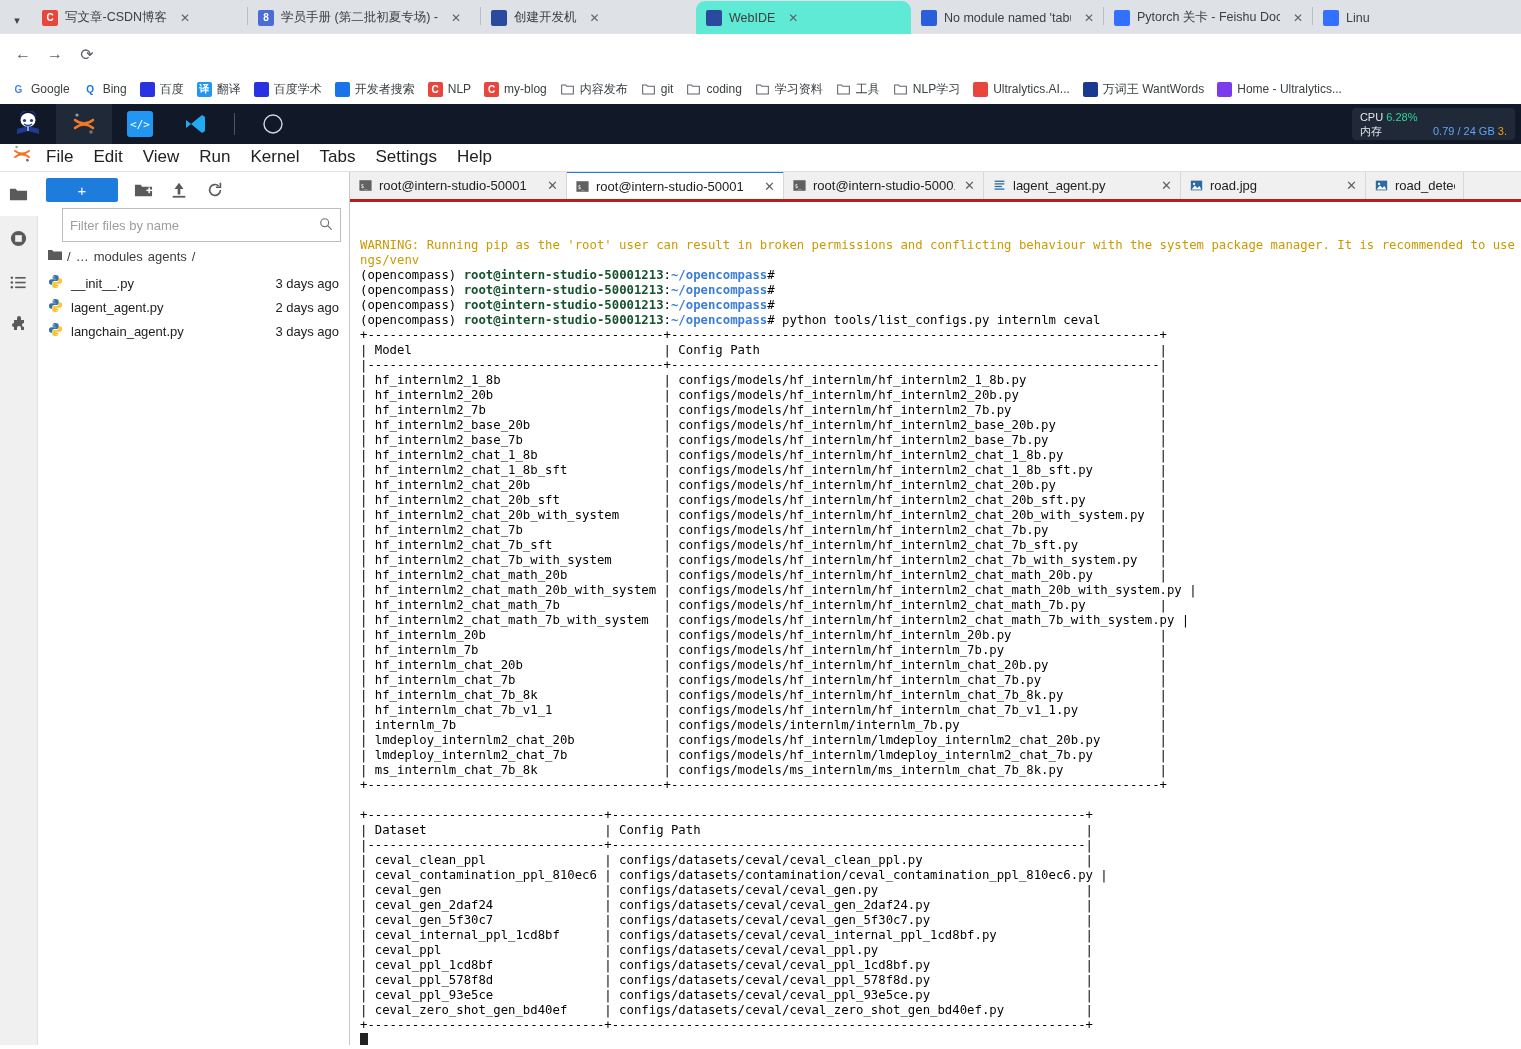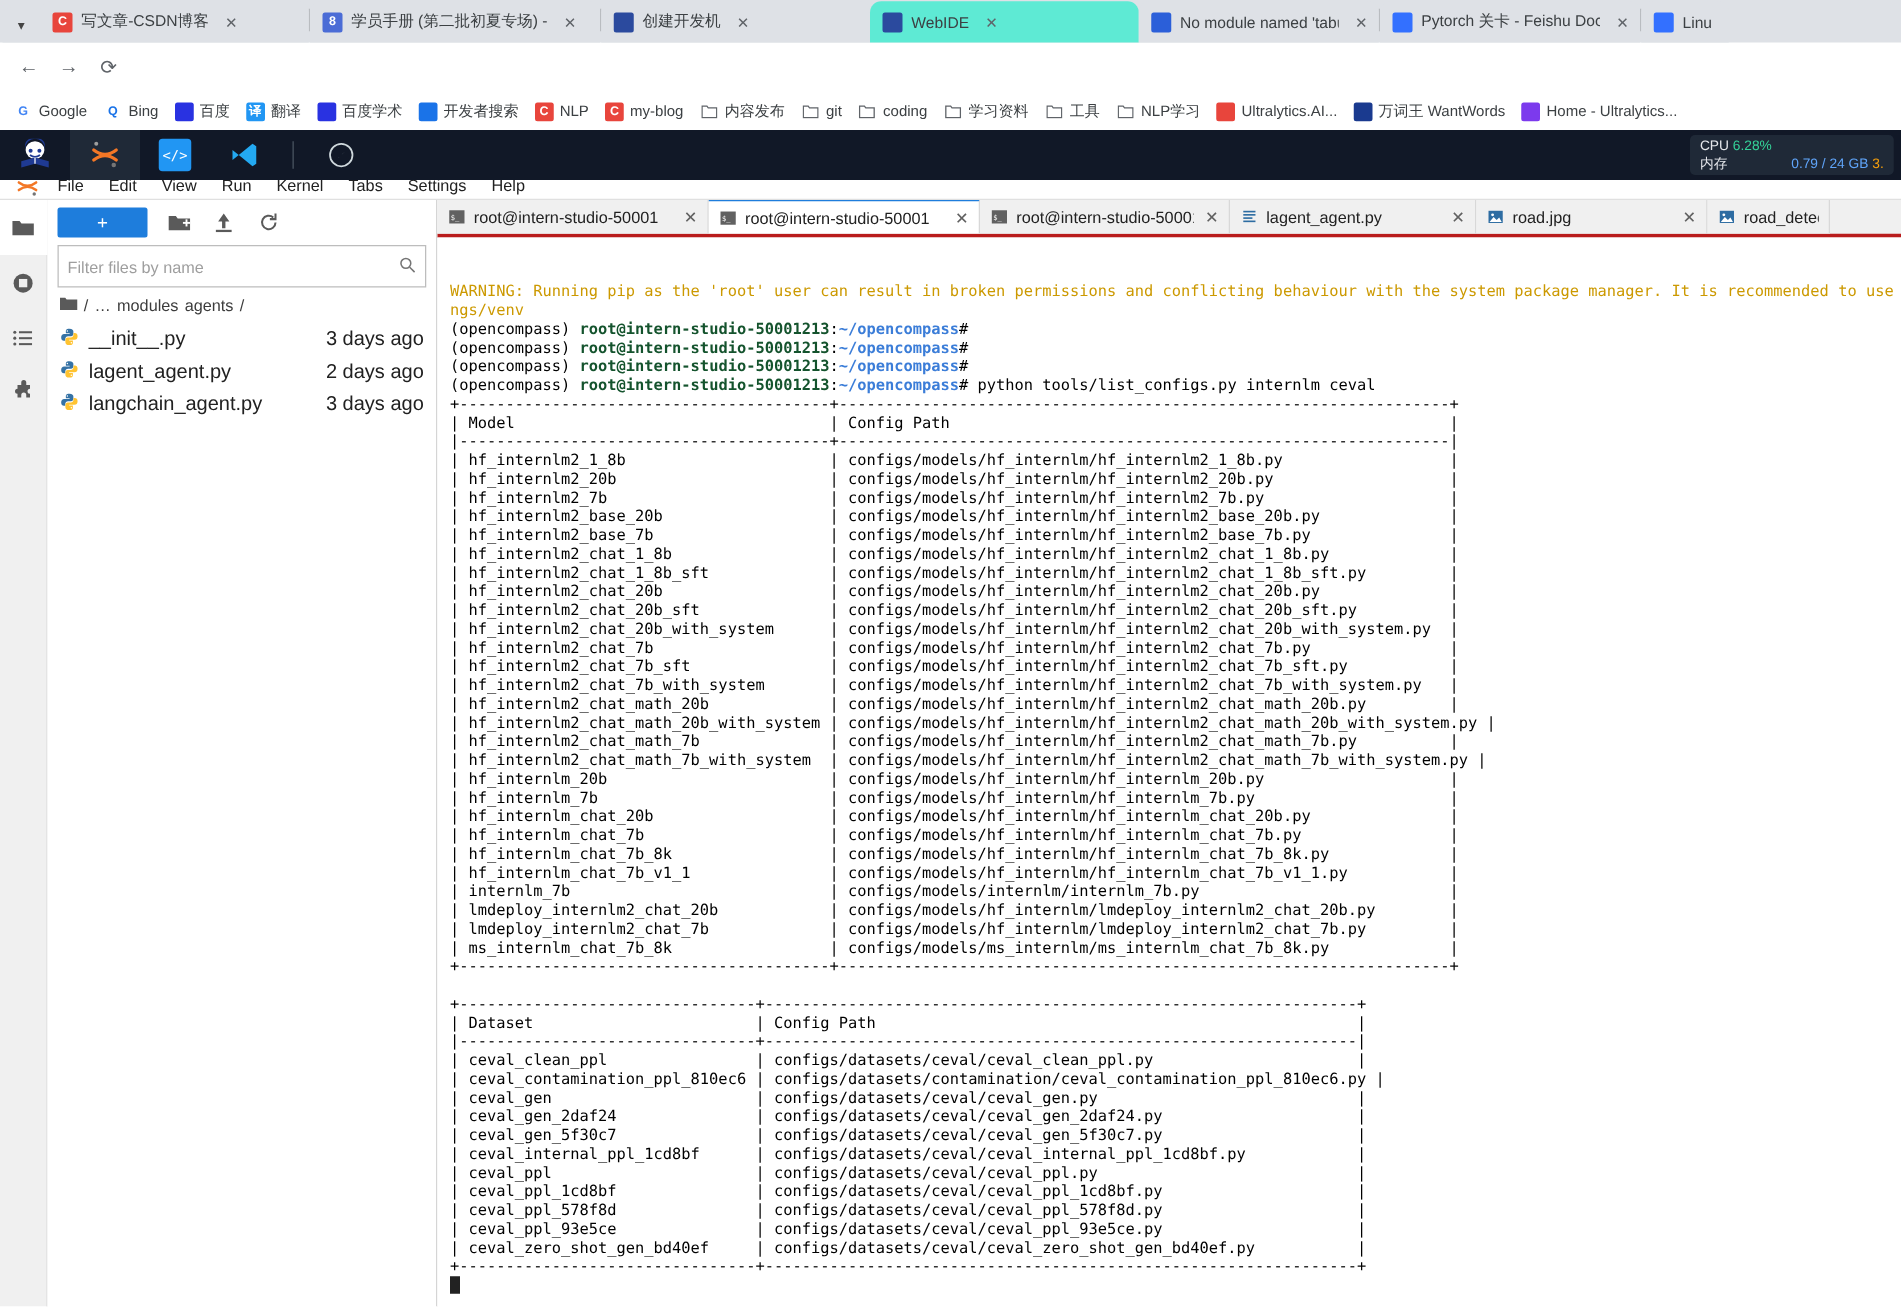--- a/index.html
+++ b/index.html
@@ -164,27 +164,27 @@
     line-height: 14px;
     font-family: "Liberation Sans", sans-serif;
     white-space: nowrap;
   }
   .cpu-widget .k { color: #e5e7eb; }
   .cpu-widget .g { color: #34d399; }
   .cpu-widget .b { color: #60a5fa; padding-left: 48px; }
   .cpu-widget .o { color: #f59e0b; }
 
   .jp-menubar {
-    height: 16px;
+    height: 28px;
     background: #fff;
     border-bottom: 1px solid #e0e0e0;
     display: flex;
-    align-items: flex-end;
+    align-items: flex-start;
     padding-left: 8px;
-    font-size: 13px;
+    font-size: 17px;
     color: #212121;
   }
   .jp-menubar .logo { width: 28px; display:flex; align-items:center; justify-content:center; }
   .jp-menu-item { padding: 3px 10px; }
 
   .jp-body {
     flex: 1;
     display: flex;
     min-height: 0;
   }
@@ -220,21 +220,21 @@
   .fp-newbtn {
     background: #1e7ddc;
     color: #fff;
     border-radius: 2px;
     width: 72px; height: 24px;
     display: flex; align-items: center; justify-content: center;
     font-size: 15px;
   }
   .fp-tbicon { width: 22px; height: 22px; display: flex; align-items: center; justify-content: center; color: #616161; }
   .fp-filter {
-    margin: 2px 8px 0 8px;
+    margin: 2px 8px 0 24px;
     height: 26px;
     border: 1px solid #bdbdbd;
     display: flex; align-items: center;
     padding: 16px 7px;
     color: #9e9e9e;
     font-size: 13px;
     justify-content: space-between;
   }
   .fp-breadcrumb {
     display: flex; align-items: center;
@@ -251,21 +251,21 @@
     font-size: 12.5px;
     color: #212121;
     padding: 4px 10px;
   }
   .fp-header .c-name { flex: 1; display:flex; align-items:center; gap:6px;}
   .fp-header .c-mod { width: 110px; text-align: right; }
   .fp-row {
     display: flex;
     align-items: center;
     padding: 3px 10px;
-    font-size: 16px;
+    font-size: 13px;
     color: #212121;
   }
   .fp-row .c-name { flex: 1; display: flex; align-items: center; gap: 8px; min-width: 0;}
   .fp-row .c-mod { width: 110px; text-align: right; color: #212121; }
 
   .jp-main {
     flex: 1;
     display: flex;
     flex-direction: column;
     min-width: 0;

